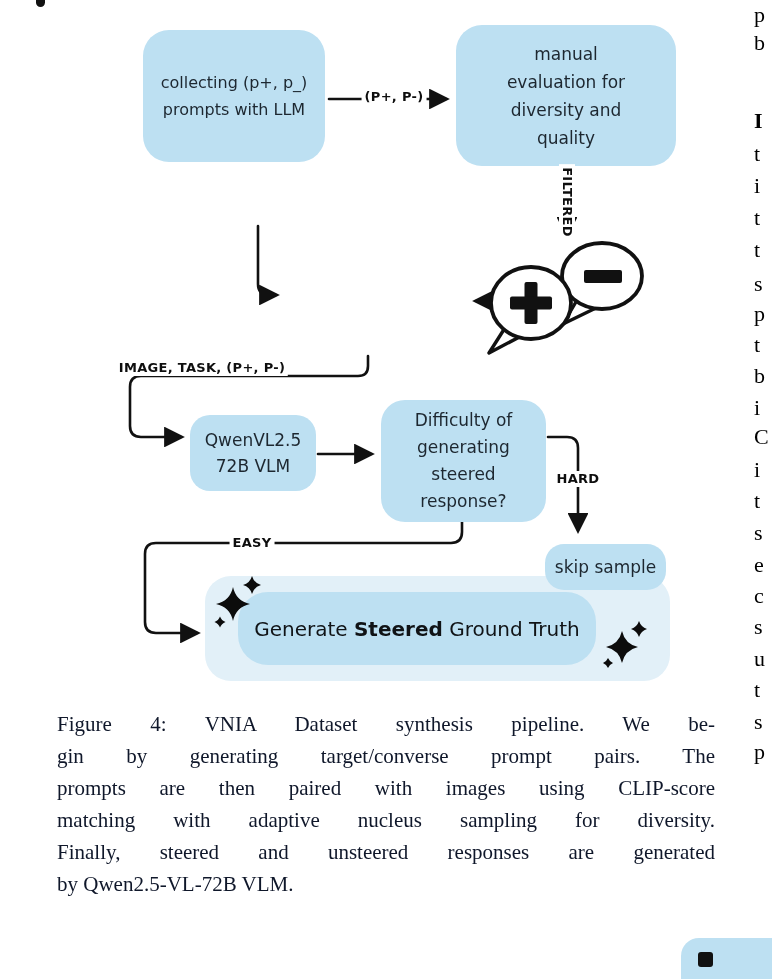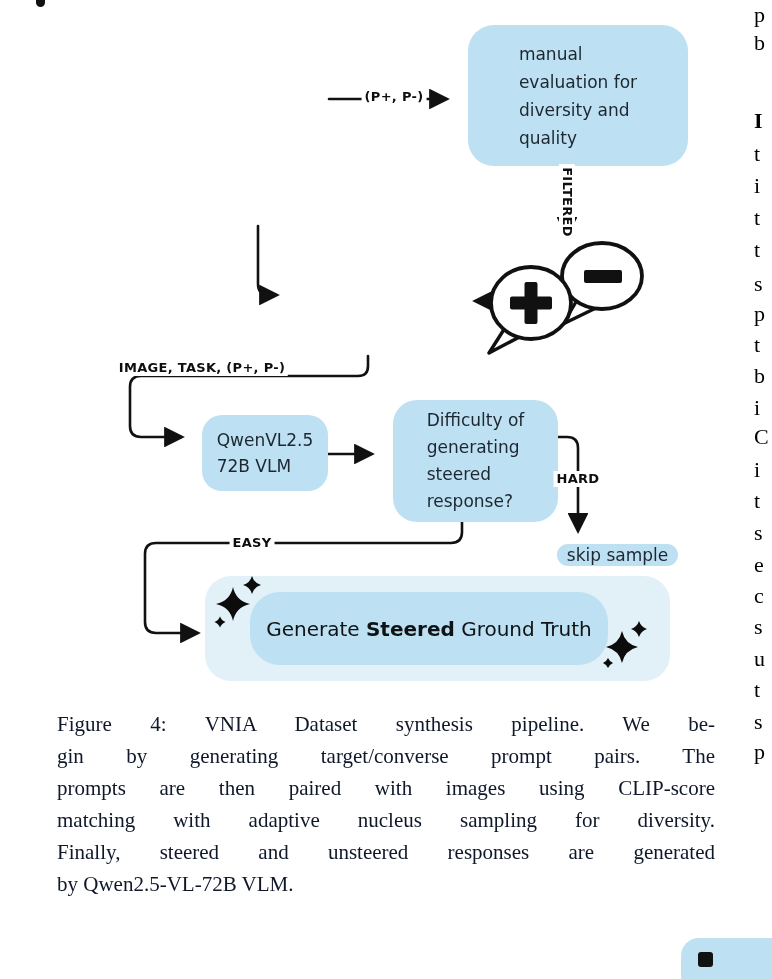--- a/index.html
+++ b/index.html
@@ -1,21 +1,21 @@
 <!DOCTYPE html>
 <html><head>
 <meta charset="utf-8">
 <style>
   *{box-sizing:border-box;margin:0;padding:0}
   html,body{width:772px;height:979px;background:#ffffff;overflow:hidden;position:relative}
   .page{position:absolute;inset:0;font-family:"DejaVu Sans",sans-serif;color:#1b1b1b}
   svg.layer{position:absolute;inset:0;pointer-events:none}
   .node{
     position:absolute;background:#bde0f2;display:flex;align-items:center;justify-content:center;
-    white-space:pre-line;color:#1d2730;z-index:2;margin-left:12px;
+    text-align:center;white-space:pre-line;color:#1d2730;z-index:2;
   }
   .container-soft{position:absolute;background:#e2f0f8;z-index:1}
   .edge-label{
     position:absolute;font-weight:700;font-size:13px;letter-spacing:.3px;color:#0e0e0e;
     background:#ffffff;padding:0 3px;line-height:16px;transform:translate(-50%,-50%);
     white-space:nowrap;z-index:3;
   }
   .edge-label.rot{transform:translate(-50%,-50%) rotate(90deg)}
   .caption{
     position:absolute;left:57px;top:708px;width:658px;
@@ -55,37 +55,39 @@
       <ellipse cx="602" cy="276" rx="40" ry="33" fill="#fff" stroke="#111" stroke-width="3.8"></ellipse>
       <rect x="584" y="270" width="38" height="13" rx="2" fill="#111"></rect>
 
       <path d="M 510 320 L 489 353 L 527 333 Z" fill="#fff" stroke="#111" stroke-width="3.4" stroke-linejoin="round"></path>
       <ellipse cx="531" cy="303" rx="40" ry="36" fill="#fff" stroke="#111" stroke-width="3.8"></ellipse>
       <rect x="524.5" y="282" width="13" height="42" rx="2" fill="#111"></rect>
       <rect x="510" y="296.5" width="42" height="13" rx="2" fill="#111"></rect>
     </g>
   </svg>
 
+  <div class="node" style="left:143px;top:30px;width:182px;height:132px;border-radius:26px;font-size:16px;line-height:27px">collecting (p+, p_)
+prompts with LLM</div>
 
   <div class="node" style="left:456px;top:25px;width:220px;height:141px;border-radius:26px;font-size:17px;line-height:28px">manual
 evaluation for
 diversity and
 quality</div>
 
 
 
   <div class="node" style="left:190px;top:415px;width:126px;height:76px;border-radius:20px;font-size:17px;line-height:26px">QwenVL2.5
 72B VLM</div>
 
   <div class="node" style="left:381px;top:400px;width:165px;height:122px;border-radius:24px;font-size:17px;line-height:27px">Difficulty of
 generating
 steered
 response?</div>
 
-  <div class="node" style="left:545px;top:544px;width:121px;height:22px;border-radius:19px;font-size:17px">skip sample</div>
+  <div class="node" style="left:545px;top:544px;width:121px;height:46px;border-radius:19px;font-size:17px">skip sample</div>
 
   <div class="container-soft" style="left:205px;top:576px;width:465px;height:105px;border-radius:26px"></div>
 
   <div class="node" style="left:238px;top:592px;width:358px;height:73px;border-radius:30px">
     <span class="gen-text"><span>Generate </span><b>Steered</b><span> Ground Truth</span></span>
   </div>
 
   <div class="edge-label" style="left:394px;top:97px">(P+, P-)</div>
   <div class="edge-label rot" style="left:567px;top:202px">FILTERED</div>
   <div class="edge-label" style="left:202px;top:368px">IMAGE, TASK, (P+, P-)</div>

